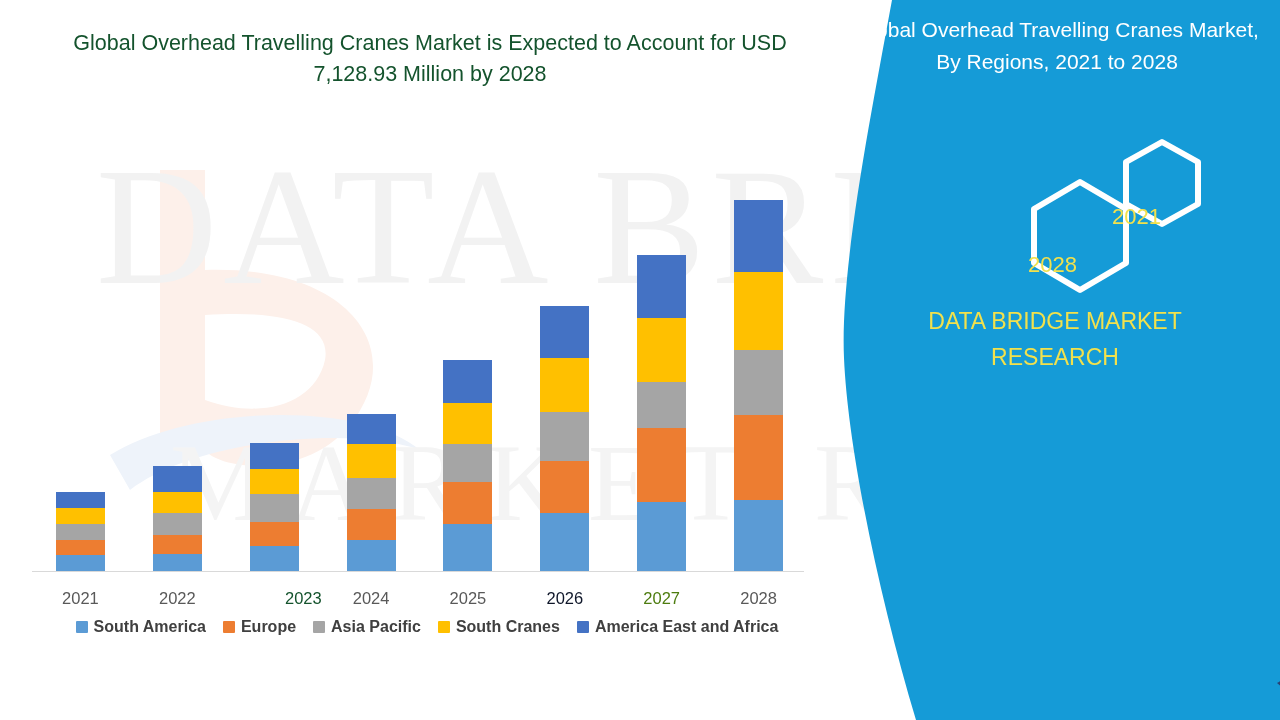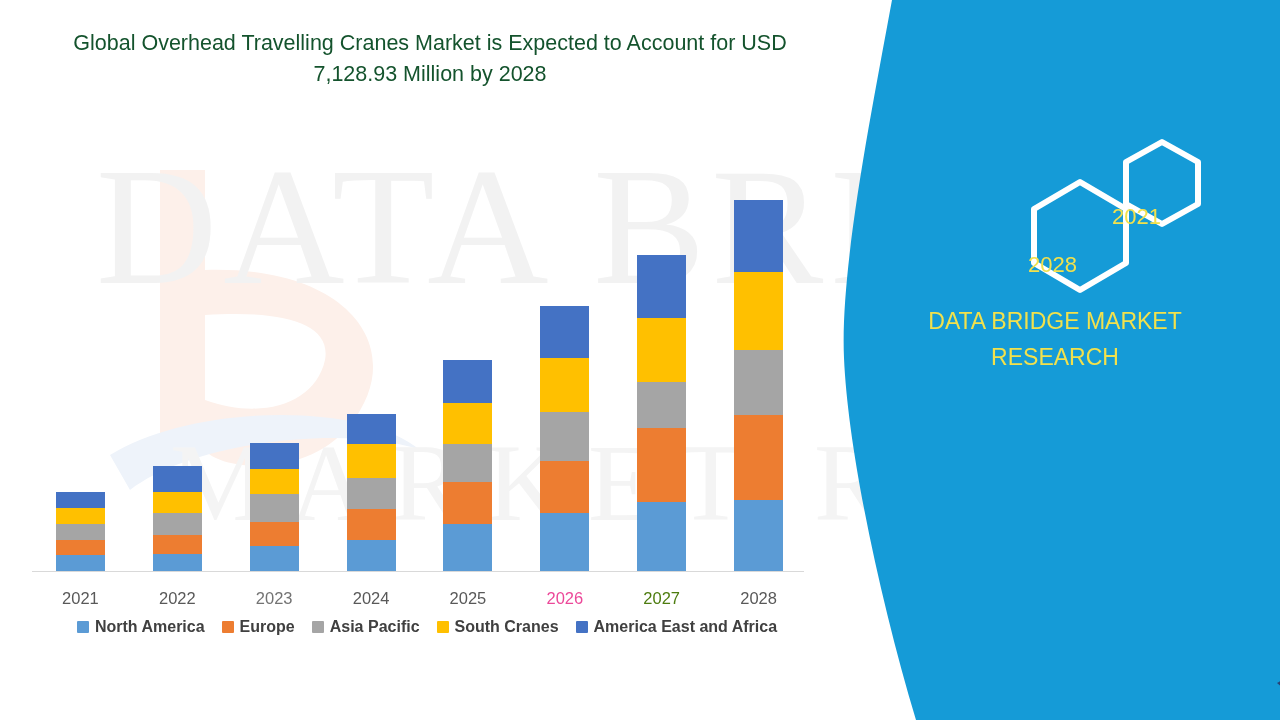--- a/index.html
+++ b/index.html
@@ -182,32 +182,32 @@
             <div class="seg" style="height: 65px; background: rgb(165, 165, 165);"></div>
             <div class="seg" style="height: 85px; background: rgb(237, 125, 49);"></div>
             <div class="seg" style="height: 71px; background: rgb(91, 155, 213);"></div>
           </div>
         </div>
       </div>
     <div class="axis-line"></div>
     <div class="xlabels" id="xlabels">
         <div class="xlabel" style="color: rgb(89, 89, 89);">2021</div>
         <div class="xlabel" style="color: rgb(89, 89, 89);">2022</div>
-        <div class="xlabel" style="color: #737373;">2023</div>
+        <div class="xlabel" style="color: #14532d; text-align: right;">2023</div>
         <div class="xlabel" style="color: rgb(89, 89, 89);">2024</div>
         <div class="xlabel" style="color: rgb(89, 89, 89);">2025</div>
-        <div class="xlabel" style="color: #ec4899;">2026</div>
+        <div class="xlabel" style="color: #0f172a;">2026</div>
         <div class="xlabel" style="color: #4d7c0f;">2027</div>
         <div class="xlabel" style="color: rgb(89, 89, 89);">2028</div>
       </div>
 
     <div class="legend" id="legend">
         <div class="legend-item">
           <span class="legend-swatch" style="background: rgb(91, 155, 213);"></span>
-          <span class="legend-label">North America</span>
+          <span class="legend-label">South America</span>
         </div>
         <div class="legend-item">
           <span class="legend-swatch" style="background: rgb(237, 125, 49);"></span>
           <span class="legend-label">Europe</span>
         </div>
         <div class="legend-item">
           <span class="legend-swatch" style="background: rgb(165, 165, 165);"></span>
           <span class="legend-label">Asia Pacific</span>
         </div>
         <div class="legend-item">
@@ -219,20 +219,21 @@
           <span class="legend-label">America East and Africa</span>
         </div>
       </div>
   </div>
 
   <div class="panel">
     <svg class="panel-bg" viewBox="0 0 450 720" preserveAspectRatio="none">
       <path id="panelPath" d="M450 0 L 62 0 C 40 120, 10 270, 14 358 C 18 450, 50 600, 86 720 L 450 720 Z" fill="#159bd7"></path>
     </svg>
 
+    <div class="panel-title">Global Overhead Travelling Cranes Market, By Regions, 2021 to 2028</div>
 
     <div class="hexes">
       <svg viewBox="0 0 300 190" width="300" height="190">
         <path d="M232 12 L268 32 L268 74 L232 94 L196 74 L196 32 Z" fill="none" stroke="#ffffff" stroke-width="6" stroke-linejoin="round"></path>
         <path d="M150 52 L196 79 L196 133 L150 160 L104 133 L104 79 Z" fill="none" stroke="#ffffff" stroke-width="6" stroke-linejoin="round"></path>
       </svg>
       <div class="hex-label hex-label-2021">2021</div>
       <div class="hex-label hex-label-2028">2028</div>
     </div>
 

